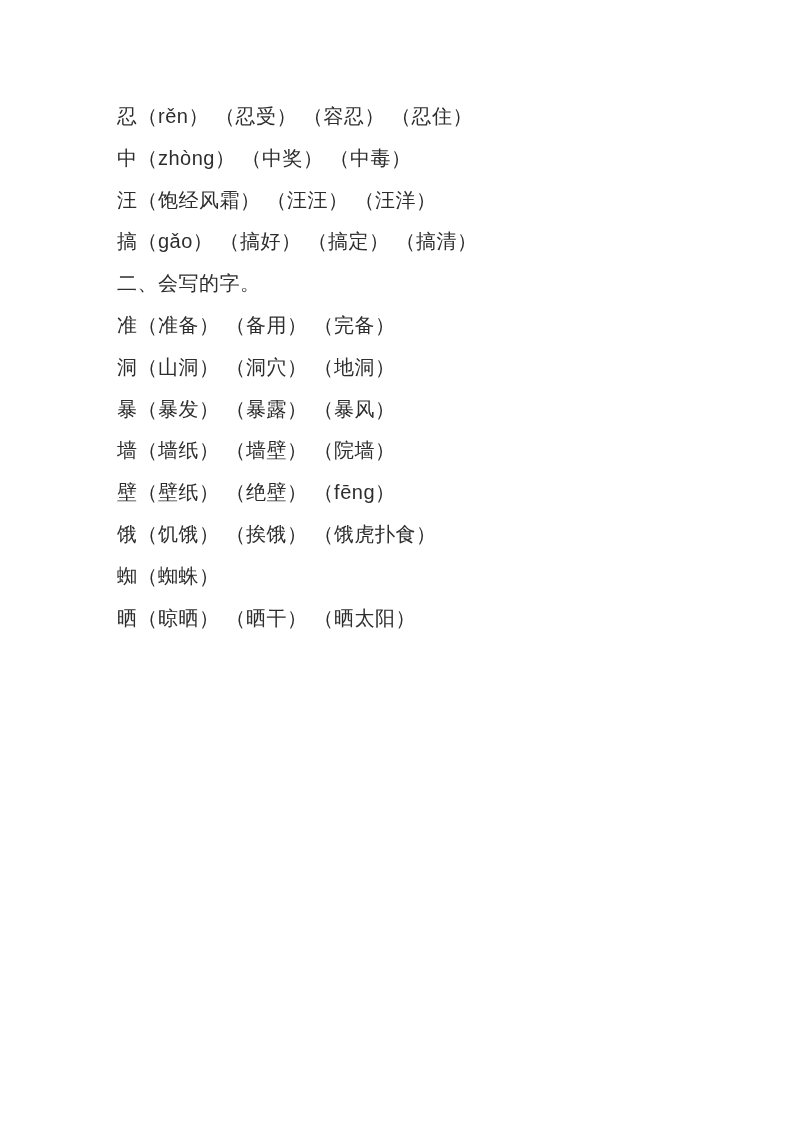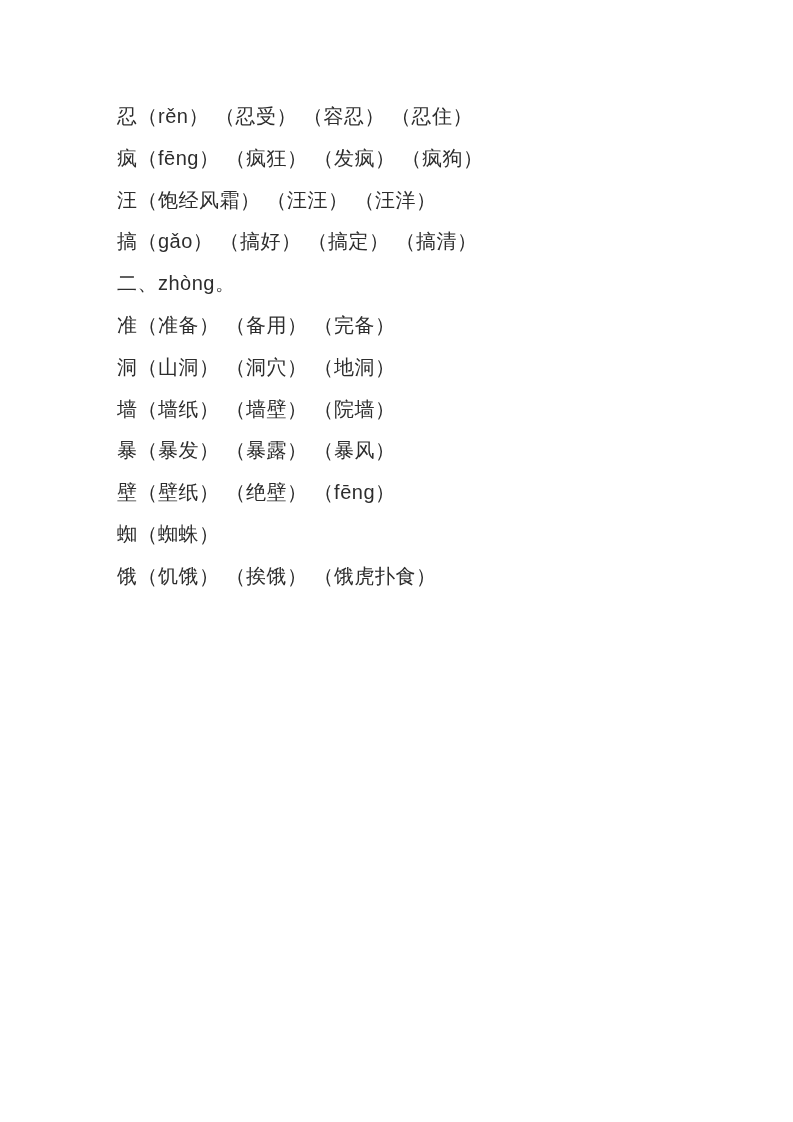--- a/index.html
+++ b/index.html
@@ -35,25 +35,26 @@
   .heading {
     font-weight: normal; 
   }
 </style>
 </head>
 <body>
 
 <div class="page">
   <div class="word-list">
     <div class="line">忍（rěn） （忍受） （容忍） （忍住）</div>
-    <div class="line">疯（fēng） （疯狂） （发疯） （疯狗）</div>
+    <div class="line">中（zhòng） （中奖） （中毒）</div>
     <div class="line">汪（饱经风霜） （汪汪） （汪洋）</div>
     <div class="line">搞（gǎo） （搞好） （搞定） （搞清）</div>
-    <div class="line heading">二、zhòng。</div>
+    <div class="line heading">二、会写的字。</div>
     <div class="line">准（准备） （备用） （完备）</div>
     <div class="line">洞（山洞） （洞穴） （地洞）</div>
+    <div class="line">暴（暴发） （暴露） （暴风）</div>
     <div class="line">墙（墙纸） （墙壁） （院墙）</div>
-    <div class="line">暴（暴发） （暴露） （暴风）</div>
     <div class="line">壁（壁纸） （绝壁） （fēng）</div>
+    <div class="line">饿（饥饿） （挨饿） （饿虎扑食）</div>
     <div class="line">蜘（蜘蛛）</div>
-    <div class="line">饿（饥饿） （挨饿） （饿虎扑食）</div>
+    <div class="line">晒（晾晒） （晒干） （晒太阳）</div>
   </div>
 </div>
 
 </body></html>

